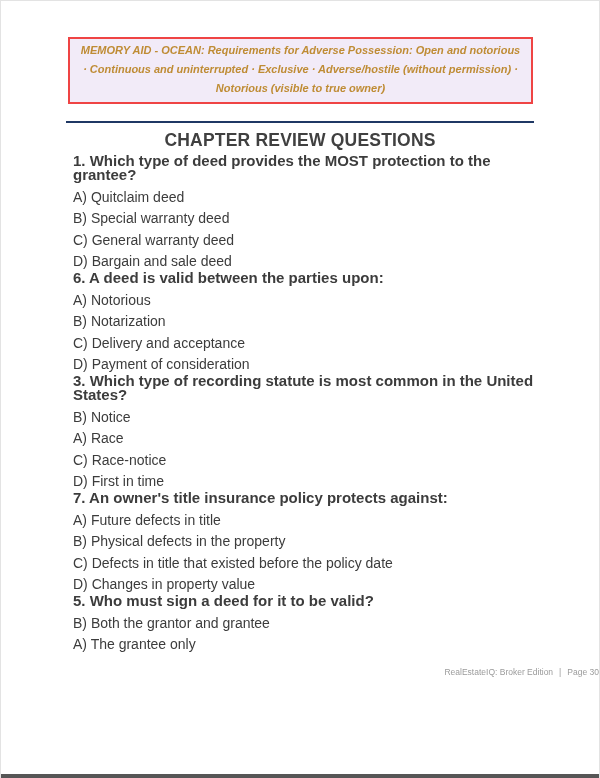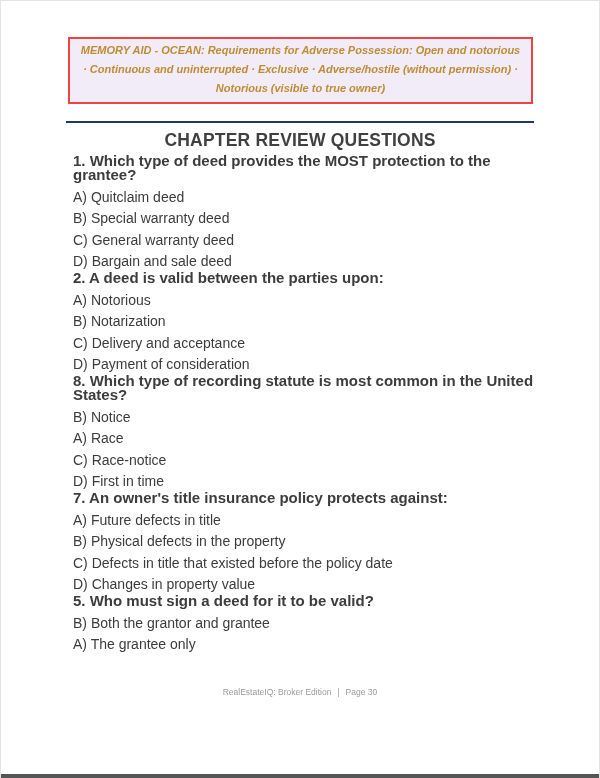--- a/index.html
+++ b/index.html
@@ -59,22 +59,22 @@
     line-height: 14px;
   }
   .q-option {
     margin: 7.5px 0 0;
     font-size: 14px;
     font-weight: normal;
     color: #3c3c3c;
     line-height: 14px;
   }
   .footer {
-    margin-top: 36px;
-    text-align: center;
+    margin-top: 16px;
+    text-align: right;
     font-size: 8.5px;
     color: #9b9b9b;
     line-height: 11px;
   }
   .footer .sep {
     margin: 0 6px;
   }
   .bottom-strip {
     position: absolute;
     left: 0;
@@ -101,28 +101,28 @@
 
   <div class="questions">
       <div>
         <p class="q-label">1. Which type of deed provides the MOST protection to the grantee?</p>
         <p class="q-option">A) Quitclaim deed</p>
         <p class="q-option">B) Special warranty deed</p>
         <p class="q-option">C) General warranty deed</p>
         <p class="q-option">D) Bargain and sale deed</p>
       </div>
       <div>
-        <p class="q-label">2. A deed is valid between the parties upon:</p>
+        <p class="q-label">6. A deed is valid between the parties upon:</p>
         <p class="q-option">A) Notorious</p>
         <p class="q-option">B) Notarization</p>
         <p class="q-option">C) Delivery and acceptance</p>
         <p class="q-option">D) Payment of consideration</p>
       </div>
       <div>
-        <p class="q-label">8. Which type of recording statute is most common in the United States?</p>
+        <p class="q-label">3. Which type of recording statute is most common in the United States?</p>
         <p class="q-option">B) Notice</p>
         <p class="q-option">A) Race</p>
         <p class="q-option">C) Race-notice</p>
         <p class="q-option">D) First in time</p>
       </div>
       <div>
         <p class="q-label">7. An owner's title insurance policy protects against:</p>
         <p class="q-option">A) Future defects in title</p>
         <p class="q-option">B) Physical defects in the property</p>
         <p class="q-option">C) Defects in title that existed before the policy date</p>

